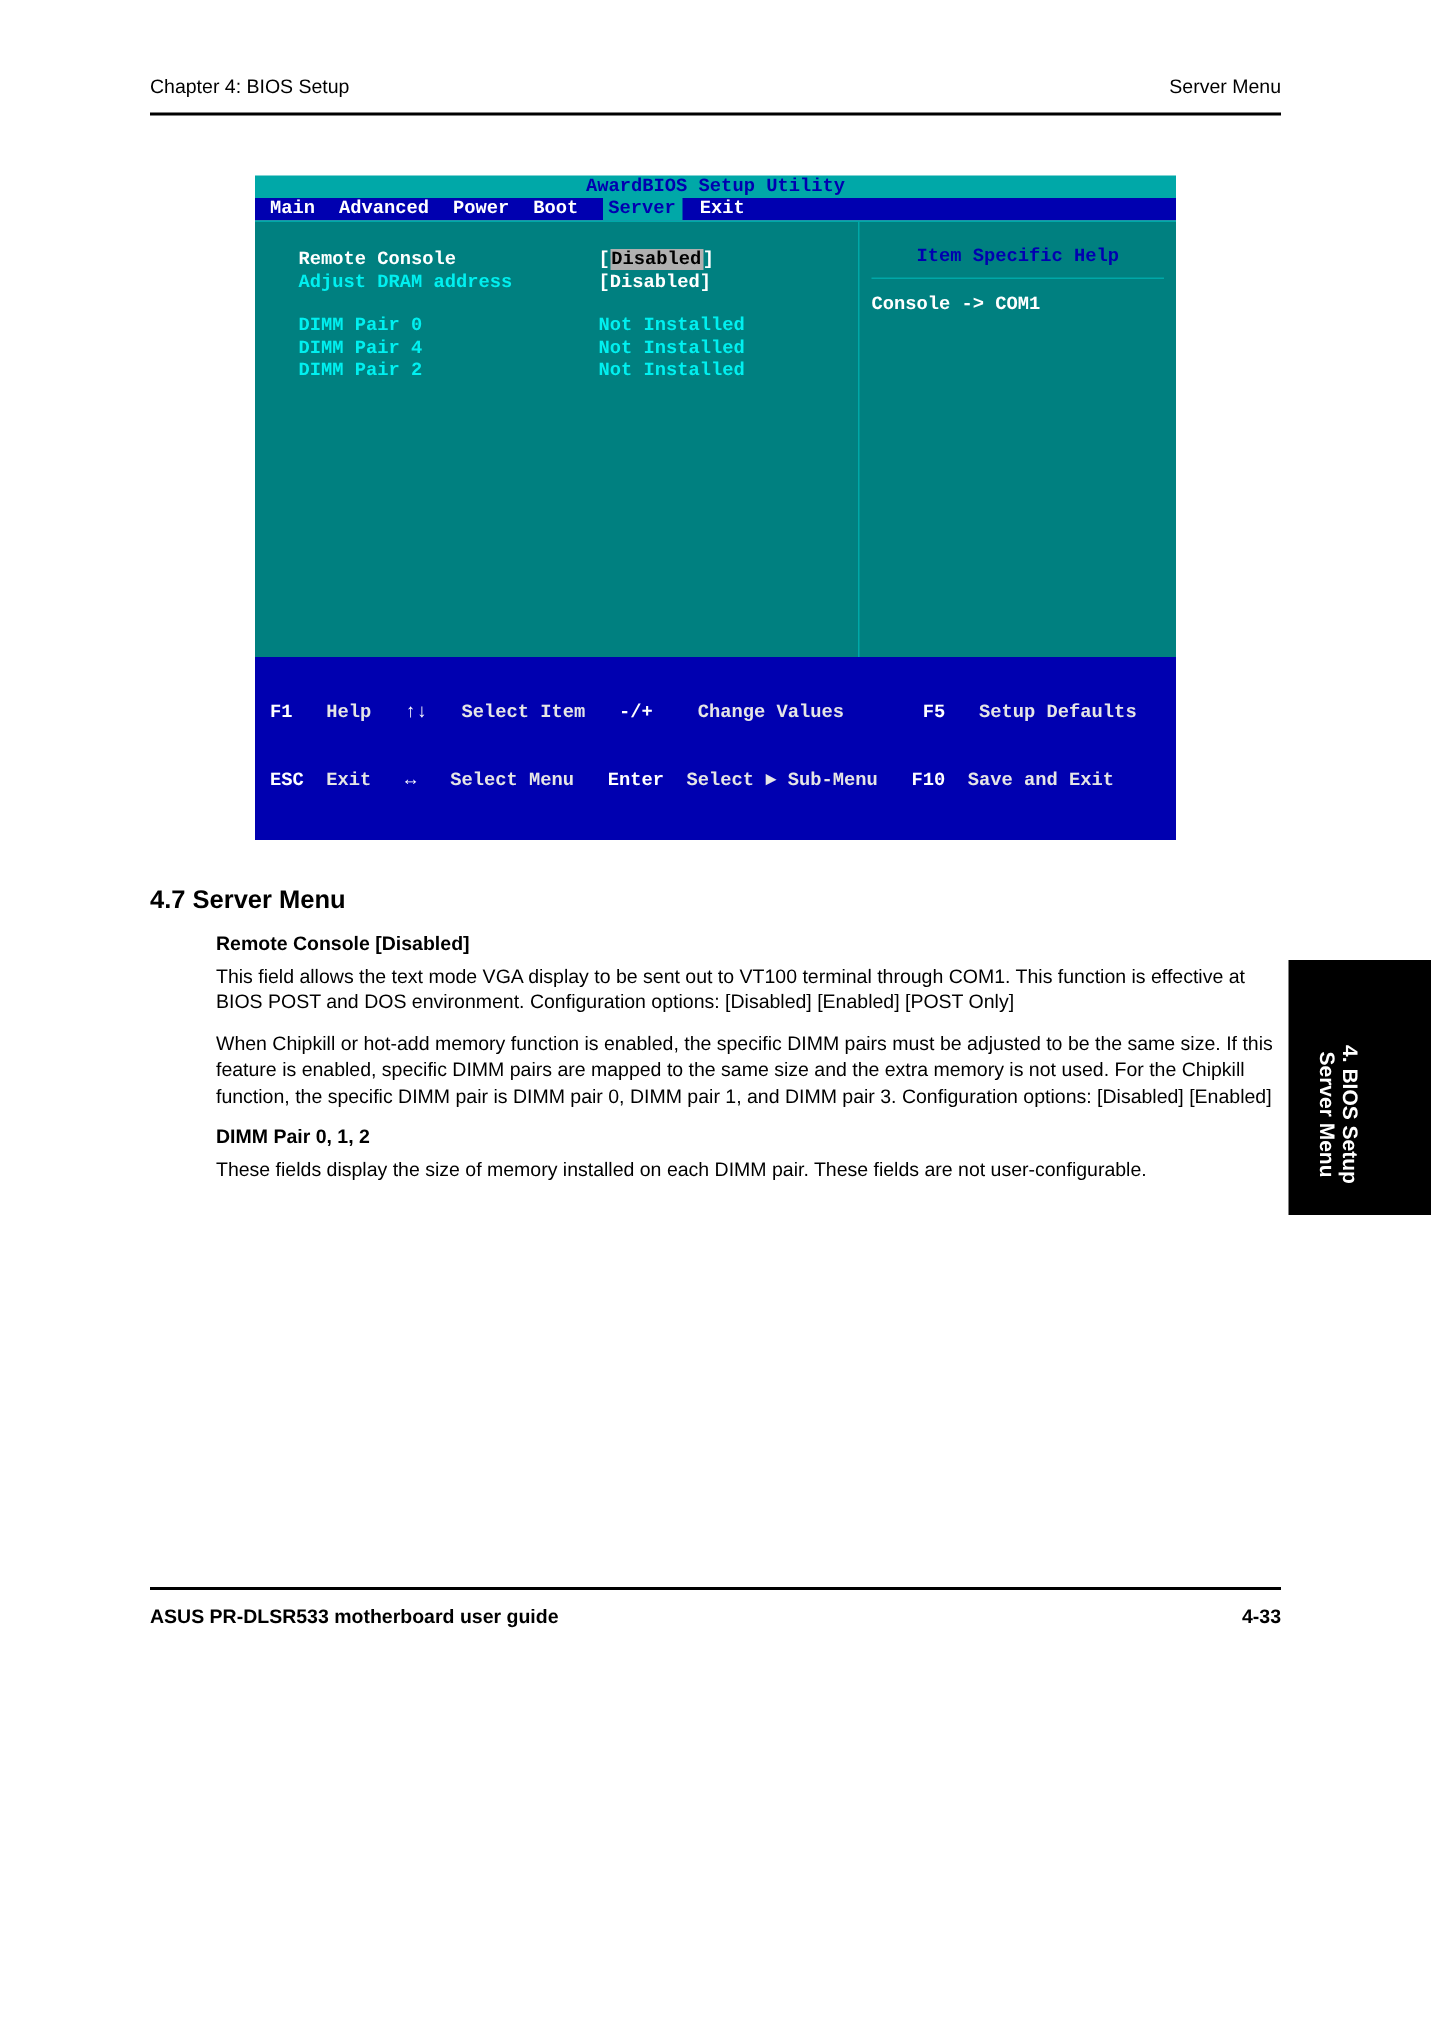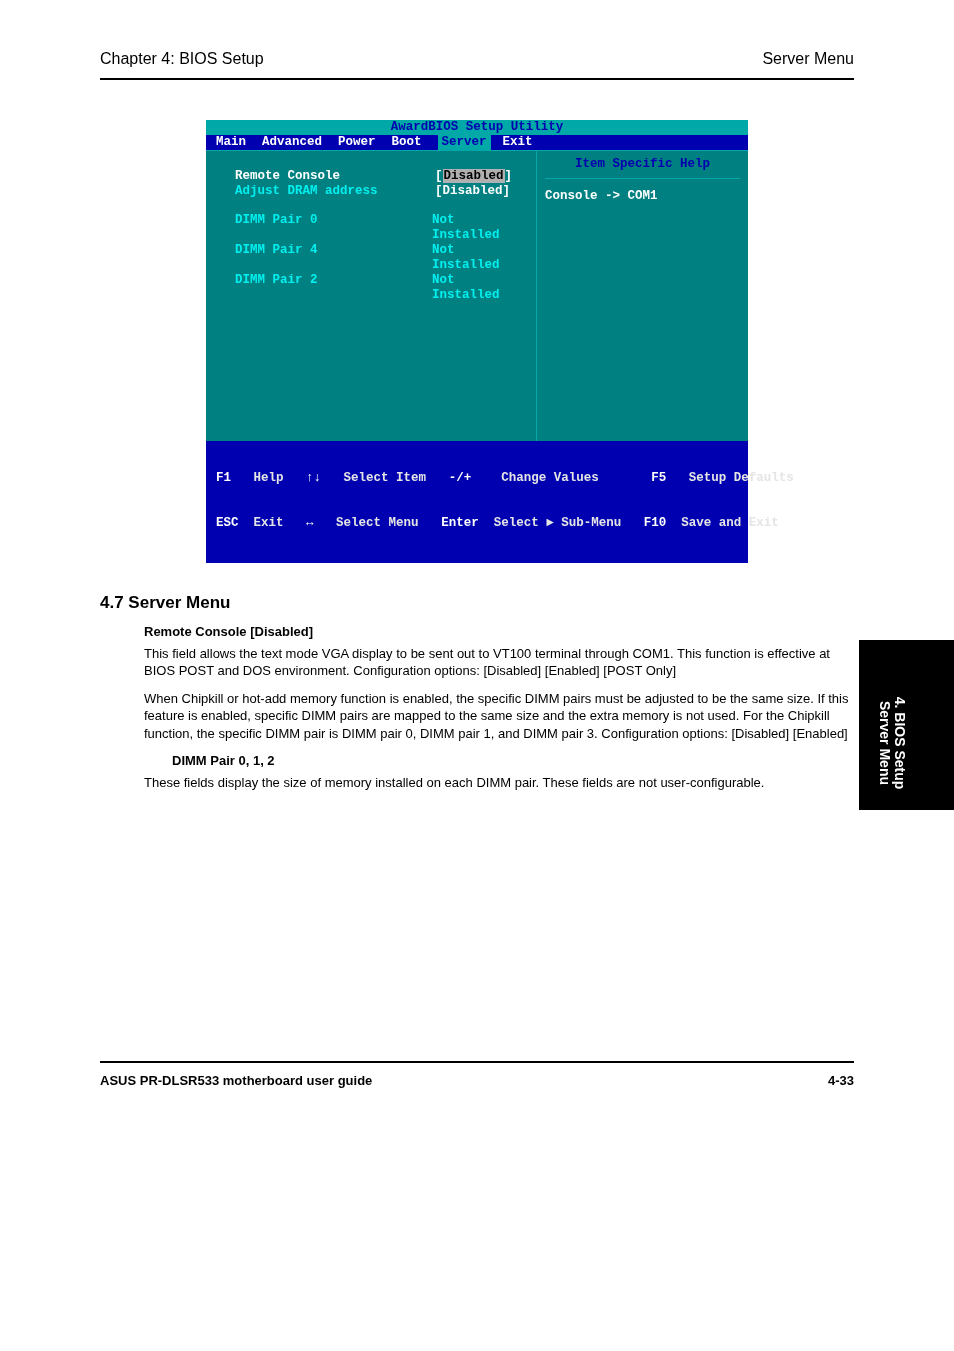--- a/index.html
+++ b/index.html
@@ -17,30 +17,30 @@
     border-top: 2px solid #000;
     margin: 10px 0 40px 0;
   }
   .rule-bottom {
     border-top: 2px solid #000;
     margin: 40px 0 10px 0;
   }
   .header-row {
     display: flex;
     justify-content: space-between;
-    font-size: 16px;
+    font-size: 13px;
     margin-bottom: 6px;
   }
   .bios-wrap {
     display: flex;
     justify-content: center;
     margin-bottom: 30px;
   }
   .bios {
-    width: 542px;
+    width: 614px;
     font-family: "Courier New", monospace;
     font-size: 12.5px;
     font-weight: bold;
     line-height: 1.2;
     color: #fff;
   }
   .bios-title {
     background: #00a8a8;
     color: #0000b0;
     text-align: center;
@@ -69,21 +69,21 @@
     border-top: 1px solid #00a8a8;
   }
   .bios-left {
     flex: 1;
     padding: 18px 8px 6px 29px;
     position: relative;
   }
   .bios-right {
     width: 195px;
     border-left: 1px solid #00a8a8;
-    padding: 6px 8px;
+    padding: 16px 8px;
   }
   .bios-row {
     display: flex;
   }
   .bios-row .label {
     width: 200px;
     color: #fff;
   }
   .bios-row .label.teal {
     color: #00f0f0;
@@ -223,21 +223,21 @@
   <div>
     <p class="body-text" style="font-weight:bold;margin-bottom:4px;">Remote Console [Disabled]</p>
     <p class="body-text">This field allows the text mode VGA display to be sent out to VT100 terminal through COM1. This function is effective at BIOS POST and DOS environment. Configuration options: [Disabled] [Enabled] [POST Only]</p>
   </div>
 
   <div>
     <p class="body-text">When Chipkill or hot-add memory function is enabled, the specific DIMM pairs must be adjusted to be the same size. If this feature is enabled, specific DIMM pairs are mapped to the same size and the extra memory is not used. For the Chipkill function, the specific DIMM pair is DIMM pair 0, DIMM pair 1, and DIMM pair 3. Configuration options: [Disabled] [Enabled]</p>
   </div>
 
   <div>
-    <p class="body-text" style="font-weight:bold;margin-bottom:4px;margin-left:28px;">DIMM Pair 0, 1, 2</p>
+    <p class="body-text" style="font-weight:bold;margin-bottom:4px;">DIMM Pair 0, 1, 2</p>
     <p class="body-text">These fields display the size of memory installed on each DIMM pair. These fields are not user-configurable.</p>
   </div>
 
   <div style="height:220px"></div>
 
   <div class="rule-bottom"></div>
   <div class="footer-row">
     <span>ASUS PR-DLSR533 motherboard user guide</span>
     <span>4-33</span>
   </div>

